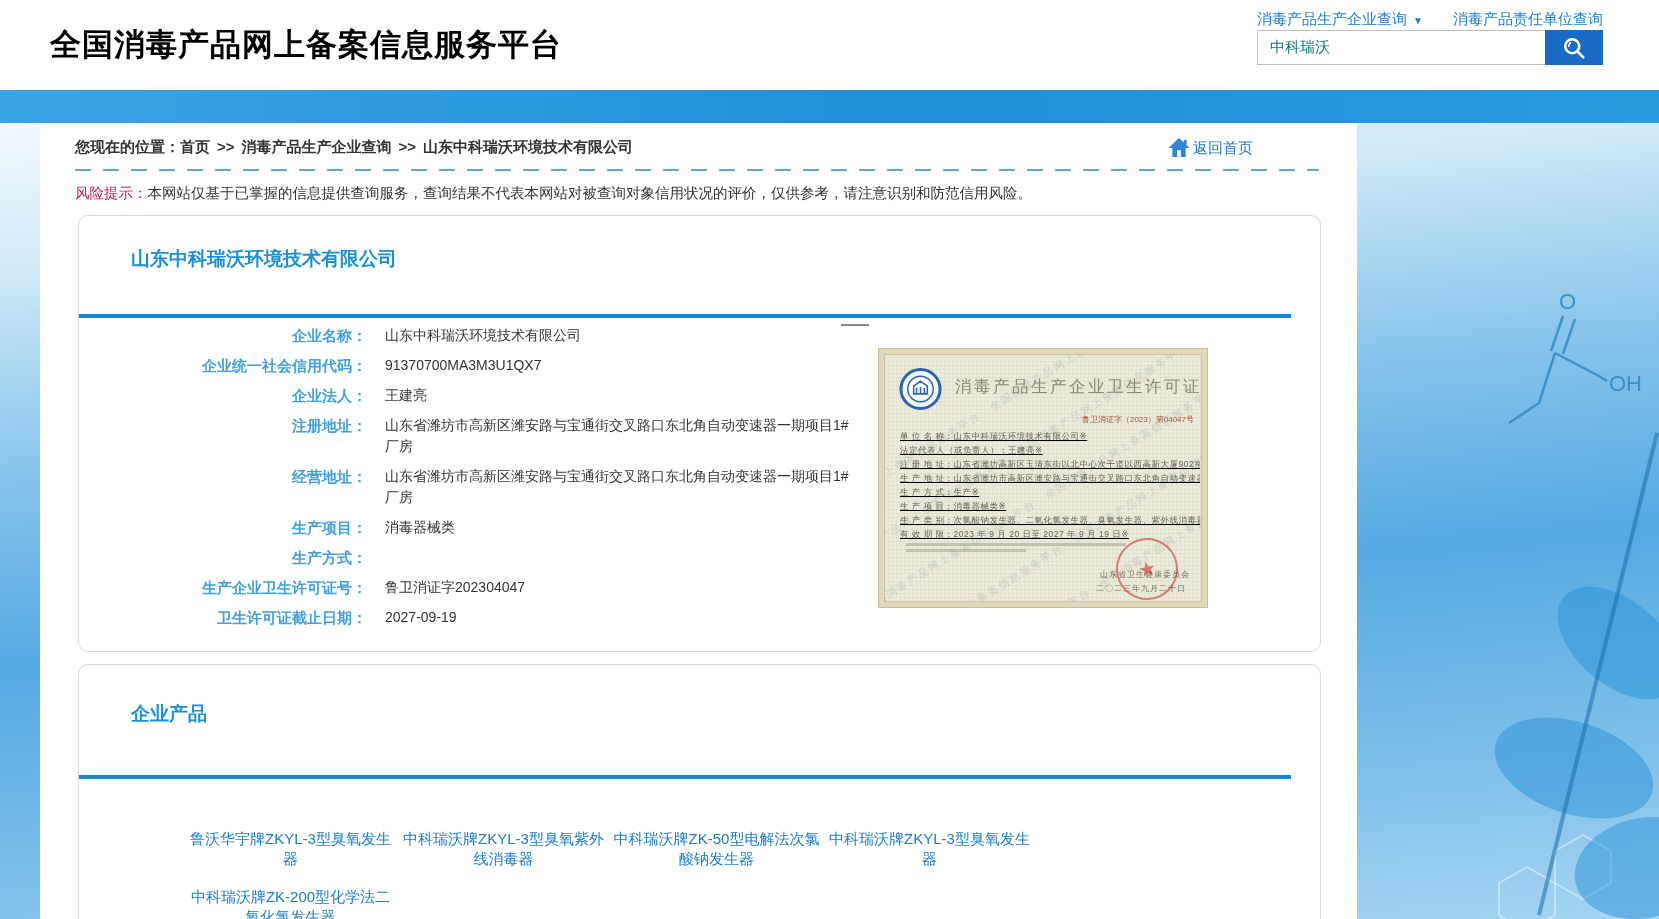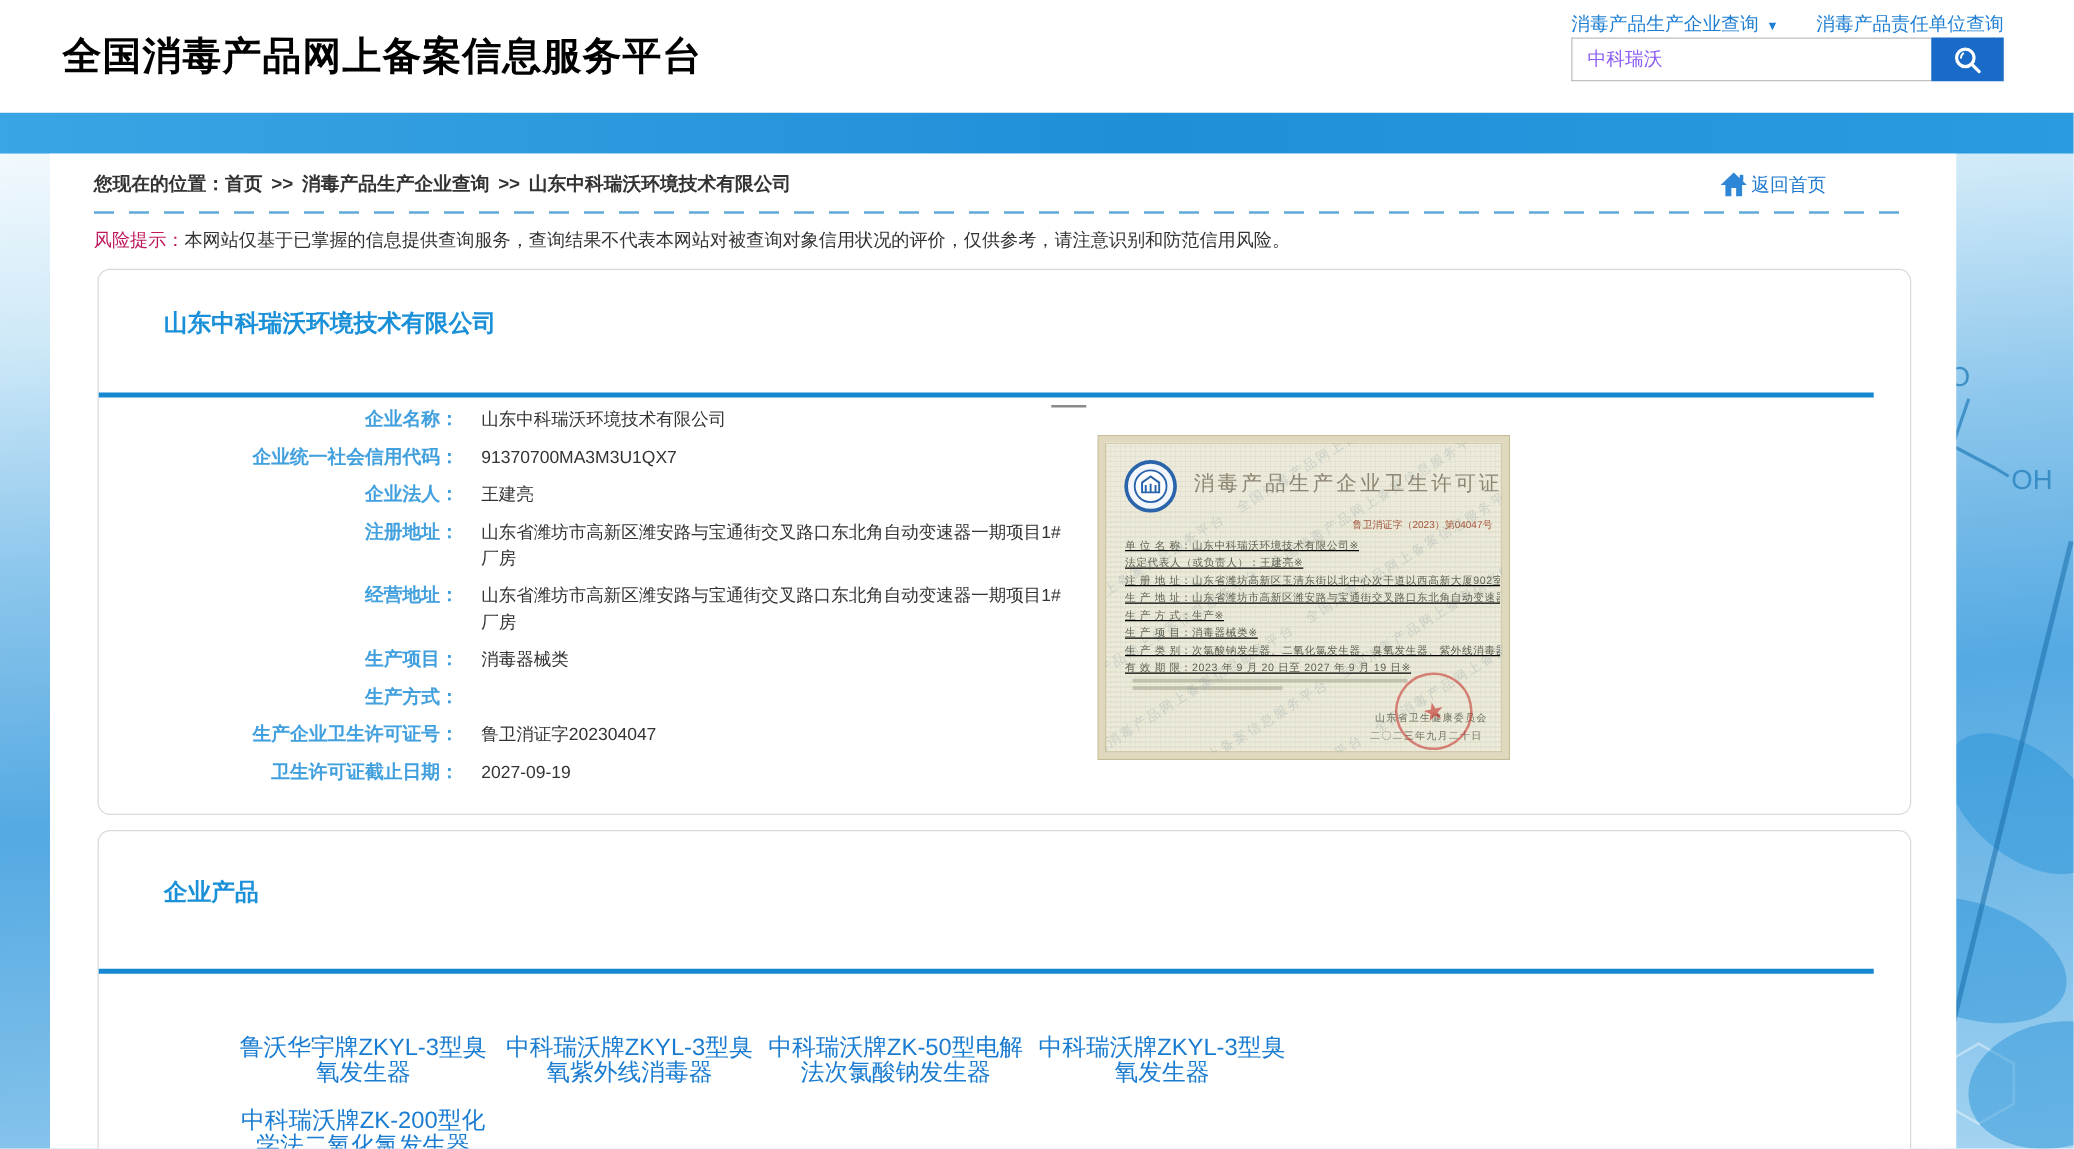--- a/index.html
+++ b/index.html
@@ -16,38 +16,38 @@
   .top-links{
     position:absolute;top:10px;right:56px;font-size:15px;white-space:nowrap;
   }
   .top-link{color:#1d7dd2;text-decoration:none;cursor:pointer;margin-left:26px;}
   .caret{font-size:10px;margin-left:6px;color:#1d7dd2;}
   .search{
     position:absolute;top:30px;right:56px;display:flex;width:346px;height:35px;
   }
   .search-input{
     flex:1;border:1px solid #bfbfbf;border-right:none;outline:none;
-    font-size:15px;color:#8b5cf6;padding:0 0 0 12px;box-sizing:border-box;
+    font-size:15px;color:#0f766e;padding:0 0 0 12px;box-sizing:border-box;
     font-family:inherit;
   }
   .search-button{
     width:58px;border:none;background:#1a6bc8;cursor:pointer;
     display:flex;align-items:center;justify-content:center;padding:0;
   }
   
   .band{height:33px;background:linear-gradient(90deg,#3aa5e4 0%,#1f8fd8 55%,#2b9be0 100%);}
   
   .content-bg{
     position:relative;height:796px;
     background:linear-gradient(175deg,#f2f9fd 0%,#cfe9f8 16%,#8cc6ec 36%,#54a9e2 58%,#7fc0ea 82%,#a5d4f1 100%);
   }
   .decor{position:absolute;right:0;top:0;z-index:0;}
   
   .container{
-    position:absolute;left:40px;top:0;width:1525px;height:796px;
+    position:absolute;left:40px;top:0;width:1317px;height:796px;
     background:#fff;z-index:1;overflow:hidden;
   }
   .crumb-row{
     display:flex;justify-content:space-between;align-items:center;
     padding:14px 104px 0 35px;
   }
   .breadcrumb{font-size:15px;font-weight:bold;color:#333;}
   .crumb-link{color:#333;text-decoration:none;cursor:pointer;}
   .crumb-sep{margin:0 7px;color:#333;}
   .home-link{
@@ -118,21 +118,21 @@
   .cert-date{position:absolute;right:16px;bottom:8px;font-size:8px;color:#70725f;letter-spacing:1px;}
   .cert-seal{
     position:absolute;right:24px;bottom:2px;width:58px;height:58px;border-radius:50%;
     border:2px solid rgba(195,40,35,.55);display:flex;align-items:center;justify-content:center;
     transform:rotate(-12deg);
   }
   .seal-star{color:rgba(195,40,35,.6);font-size:20px;}
   
   .products{display:flex;flex-wrap:wrap;padding:50px 0 30px 105px;width:880px;}
   .product-link{
-    display:block;width:213px;text-align:center;font-size:19px;color:#1a7cd0;
+    display:block;width:213px;text-align:center;font-size:15px;color:#1a7cd0;
     line-height:20px;margin-bottom:18px;text-decoration:none;cursor:pointer;
   }
 </style>
 </head>
 <body>
 
 <div class="page">
 
   <header class="topbar">
     <h1 class="site-title">全国消毒产品网上备案信息服务平台</h1>

